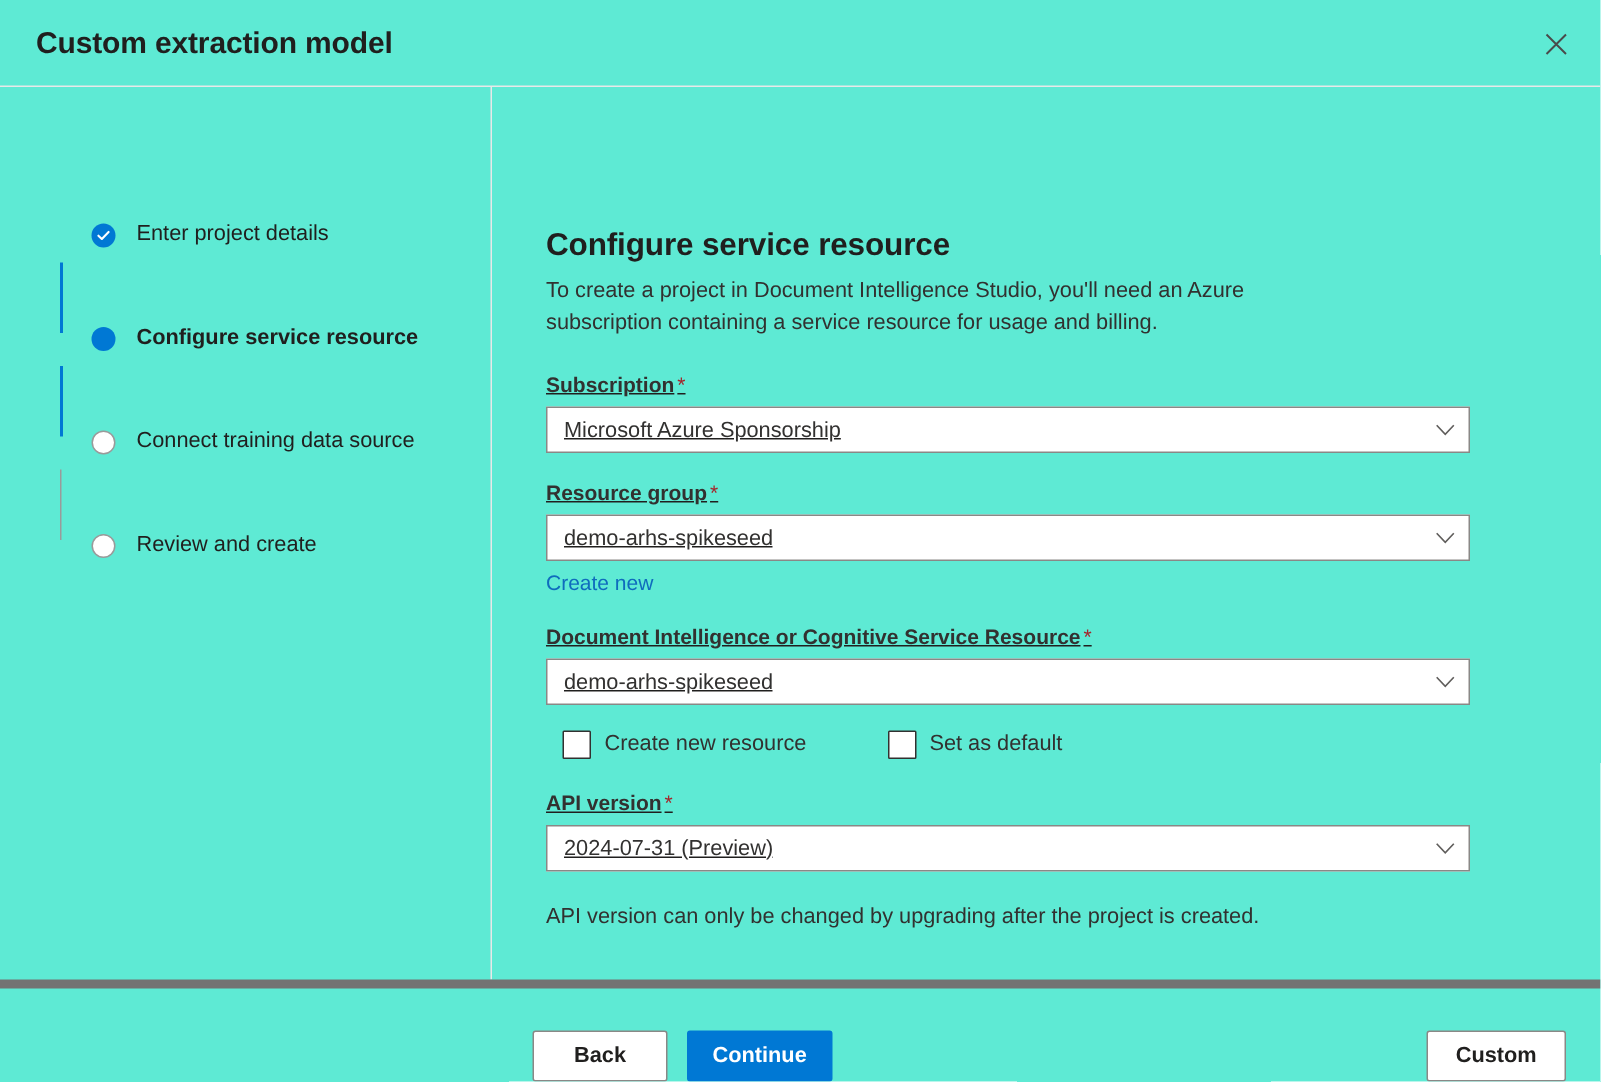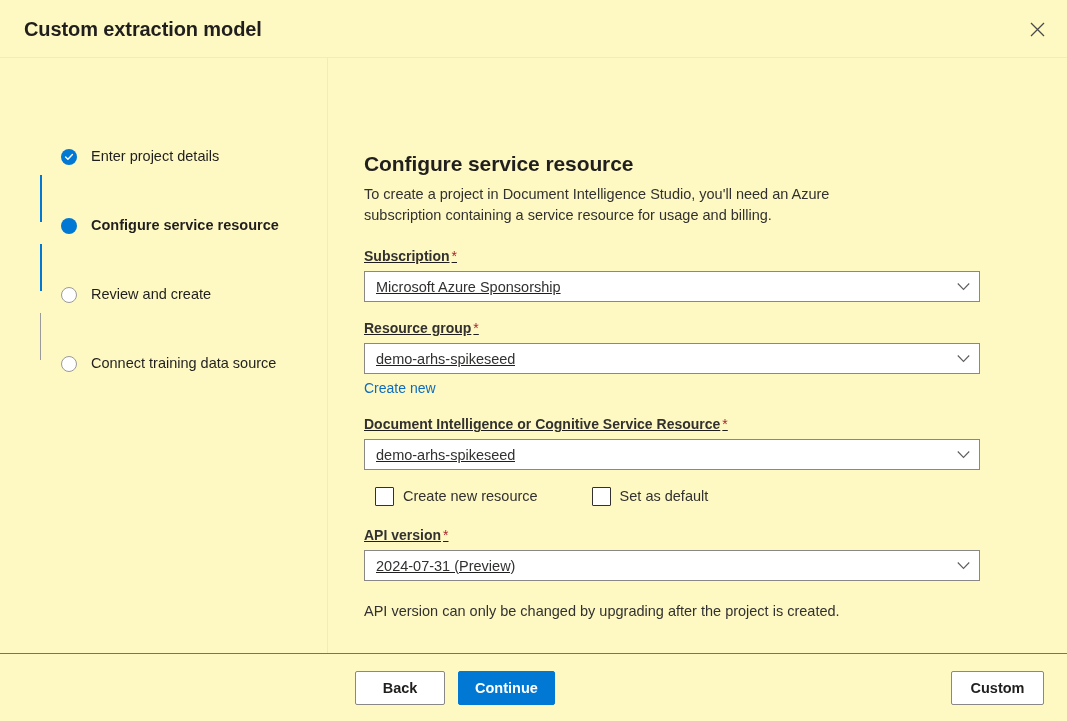--- a/index.html
+++ b/index.html
@@ -12,21 +12,21 @@
     background: #ffffff;
     font-family: "Liberation Sans", sans-serif;
     color: #201f1e;
     -webkit-font-smoothing: antialiased;
   }
 
   .dialog {
     position: relative;
     width: 1067px;
     height: 721px;
-    background: #fef9c3;
+    background: #5eead4;
     display: flex;
     flex-direction: column;
   }
 
   
   .dialog-header {
     position: relative;
     height: 58px;
     flex: 0 0 58px;
     border-bottom: 1px solid #e8e8e8;
@@ -235,23 +235,23 @@
     font-size: 14.5px;
     line-height: 20px;
     color: #323130;
     margin-top: 20px;
   }
 
   
   .dialog-footer {
     flex: 0 0 68px;
     height: 68px;
-    border-top: 1px solid #737373;
-    display: flex;
-    align-items: center;
+    border-top: 6px solid #737373;
+    display: flex;
+    align-items: flex-end;
     padding: 0 23px 0 355px;
     position: relative;
   }
   .btn {
     height: 34px;
     min-width: 90px;
     padding: 0 16px;
     font-family: "Liberation Sans", sans-serif;
     font-size: 14.5px;
     line-height: 32px;
@@ -316,28 +316,28 @@
         <div class="step-marker">
           <div class="marker-circle current"></div>
         </div>
         <div class="step-label active">Configure service resource</div>
       </div>
 
       <div class="step">
         <div class="step-marker">
           <div class="marker-circle todo"></div>
         </div>
-        <div class="step-label">Review and create</div>
+        <div class="step-label">Connect training data source</div>
       </div>
 
       <div class="step">
         <div class="step-marker">
           <div class="marker-circle todo"></div>
         </div>
-        <div class="step-label">Connect training data source</div>
+        <div class="step-label">Review and create</div>
       </div>
     </div>
 
     <div class="content">
       <h1 class="content-title">Configure service resource</h1>
       <p class="content-desc">To create a project in Document Intelligence Studio, you'll need an Azure subscription containing a service resource for usage and billing.</p>
 
       <div class="field">
         <label class="field-label"><span>Subscription</span><span class="required-star">*</span></label>
         <div class="select-box">

